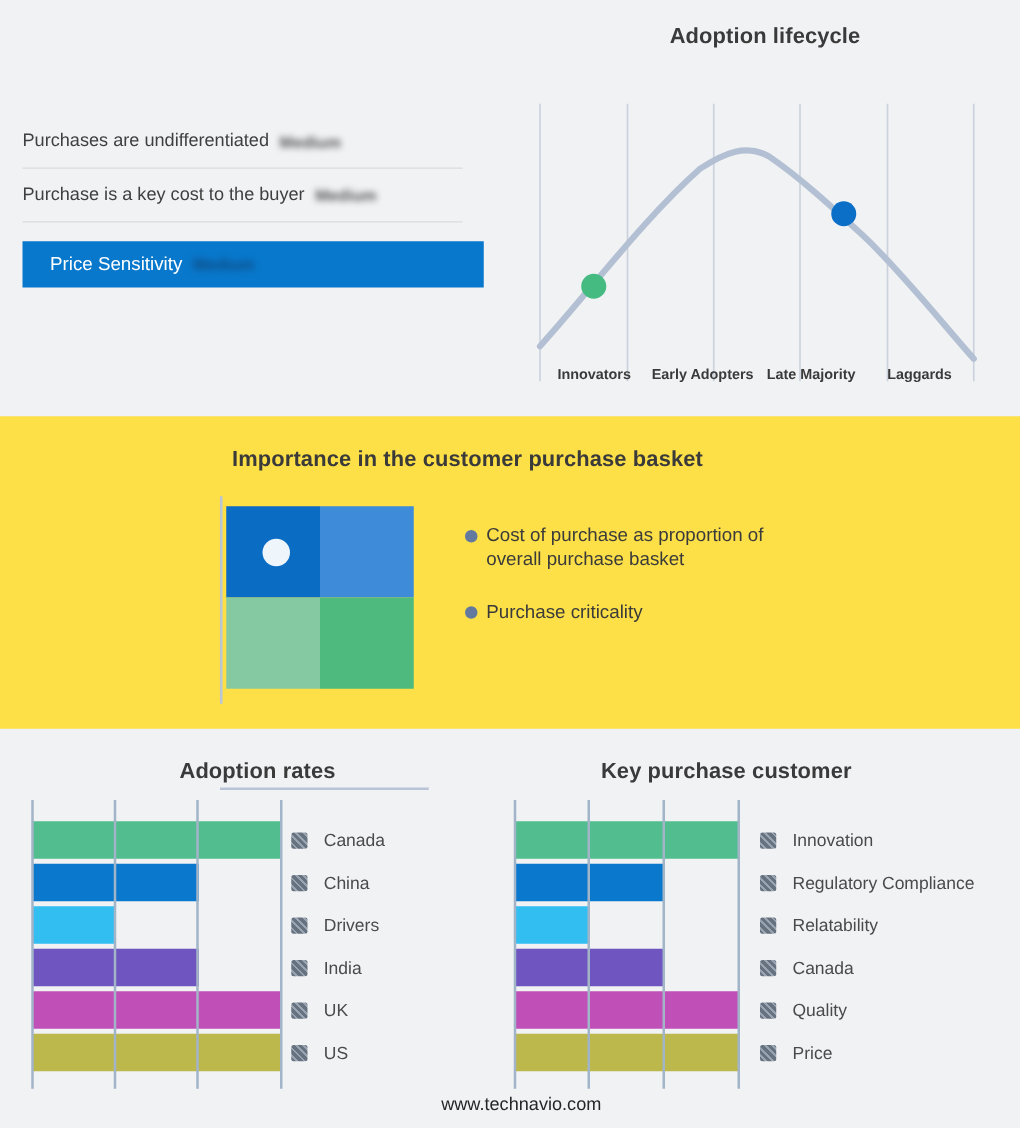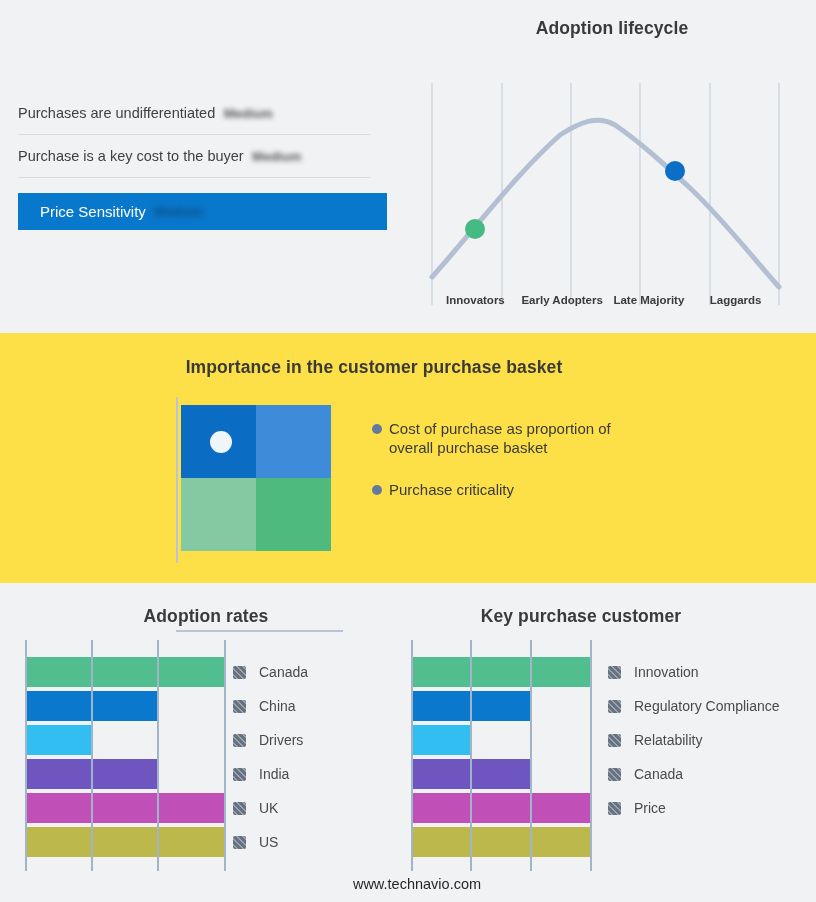--- a/index.html
+++ b/index.html
@@ -194,20 +194,24 @@
           <div class="legend-item">
             <span class="swatch"></span>
             <span class="legend-label">Relatability</span>
           </div>
           <div class="legend-item">
             <span class="swatch"></span>
             <span class="legend-label">Canada</span>
           </div>
           <div class="legend-item">
             <span class="swatch"></span>
+            <span class="legend-label">Quality</span>
+          </div>
+          <div class="legend-item">
+            <span class="swatch"></span>
             <span class="legend-label">Price</span>
           </div>
         </div>
     </div>
 
     <div id="footer">www.technavio.com</div>
   </div>
 
 </div>
 

